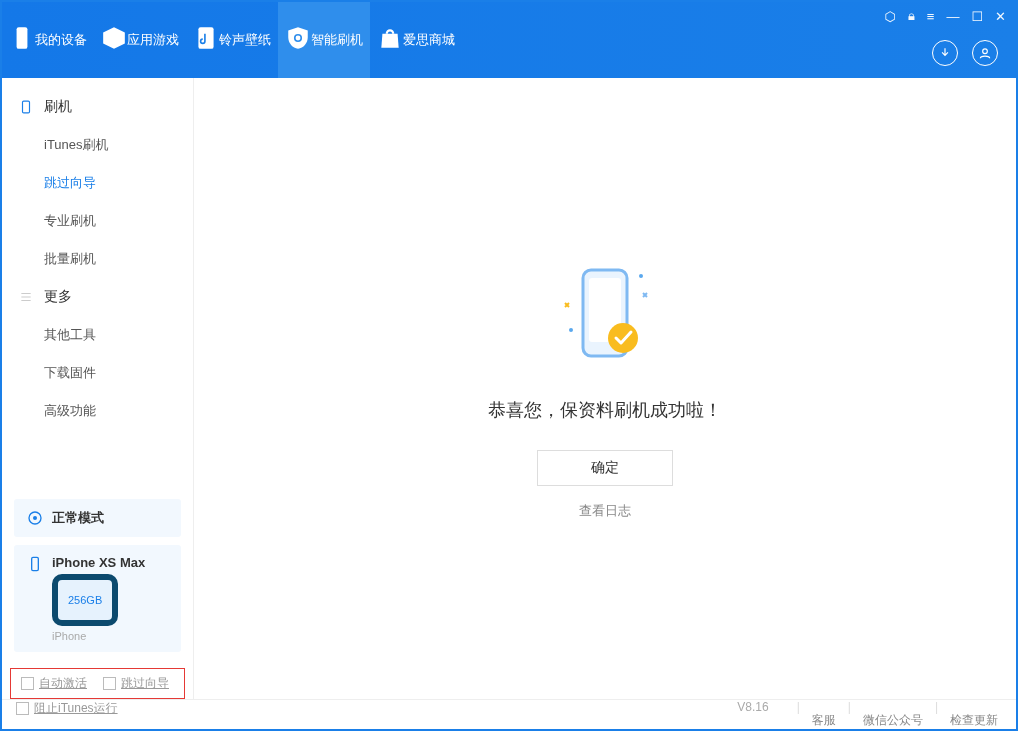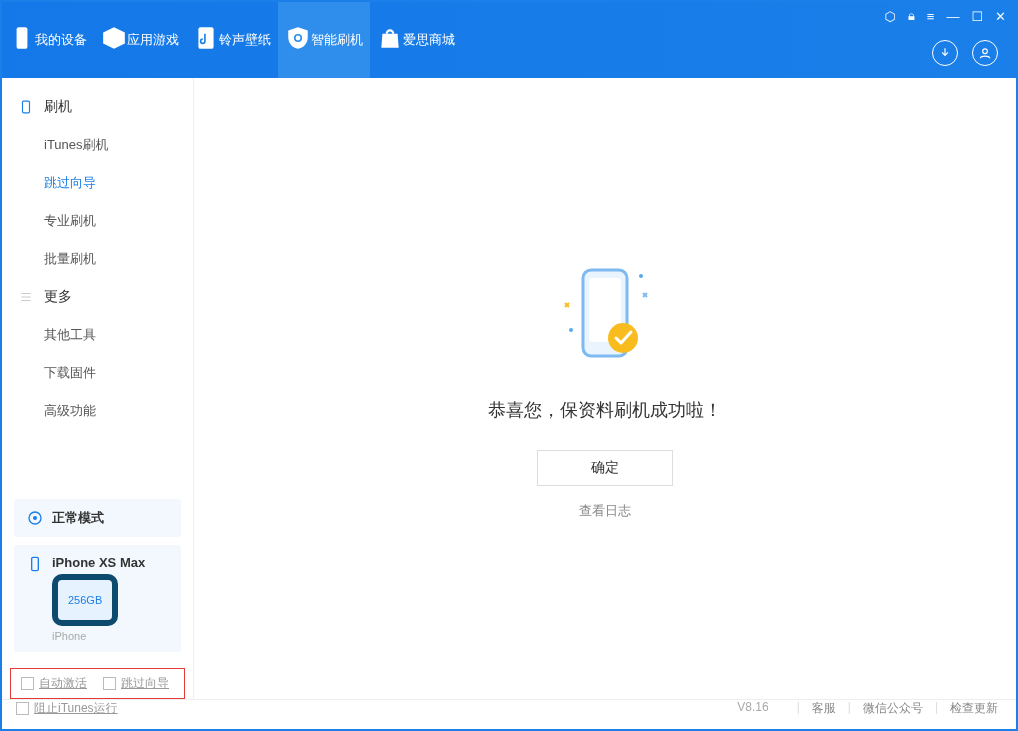--- a/index.html
+++ b/index.html
@@ -52,21 +52,21 @@
 .phone-illust { position:relative; width:120px; height:120px; margin-bottom:20px; }
 .phone-illust svg { position:absolute; }
 .success-msg { font-size: 18px; color: #333; margin-bottom: 28px; }
 .ok-btn { width: 136px; height: 36px; border:1px solid #ddd; background:#fff; font-size:14px; color:#333; cursor:pointer; margin-bottom: 16px; }
 .log-link { font-size: 13px; color: #888; cursor: pointer; }
 
 .footer { height: 30px; border-top: 1px solid #eee; display:flex; align-items:flex-start; padding: 0 14px; font-size:12px; color:#999; }
 .footer .left { display:flex; align-items:center; }
 .footer .spacer { flex:1; }
 .footer .ver { color:#aaa; margin-right: 20px; }
-.footer .flink { color:#888; cursor:pointer; padding:0 4px; }
+.footer .flink { color:#888; cursor:pointer; padding:0 4px;margin-top:12px; }
 .footer .divider { color:#ddd; padding: 0 8px; }
 </style>
 </head>
 <body>
 
 <div class="header">
   <div class="tabs">
     <div class="tab">
       <span class="tab-icon">
           <svg viewBox="0 0 24 24">

